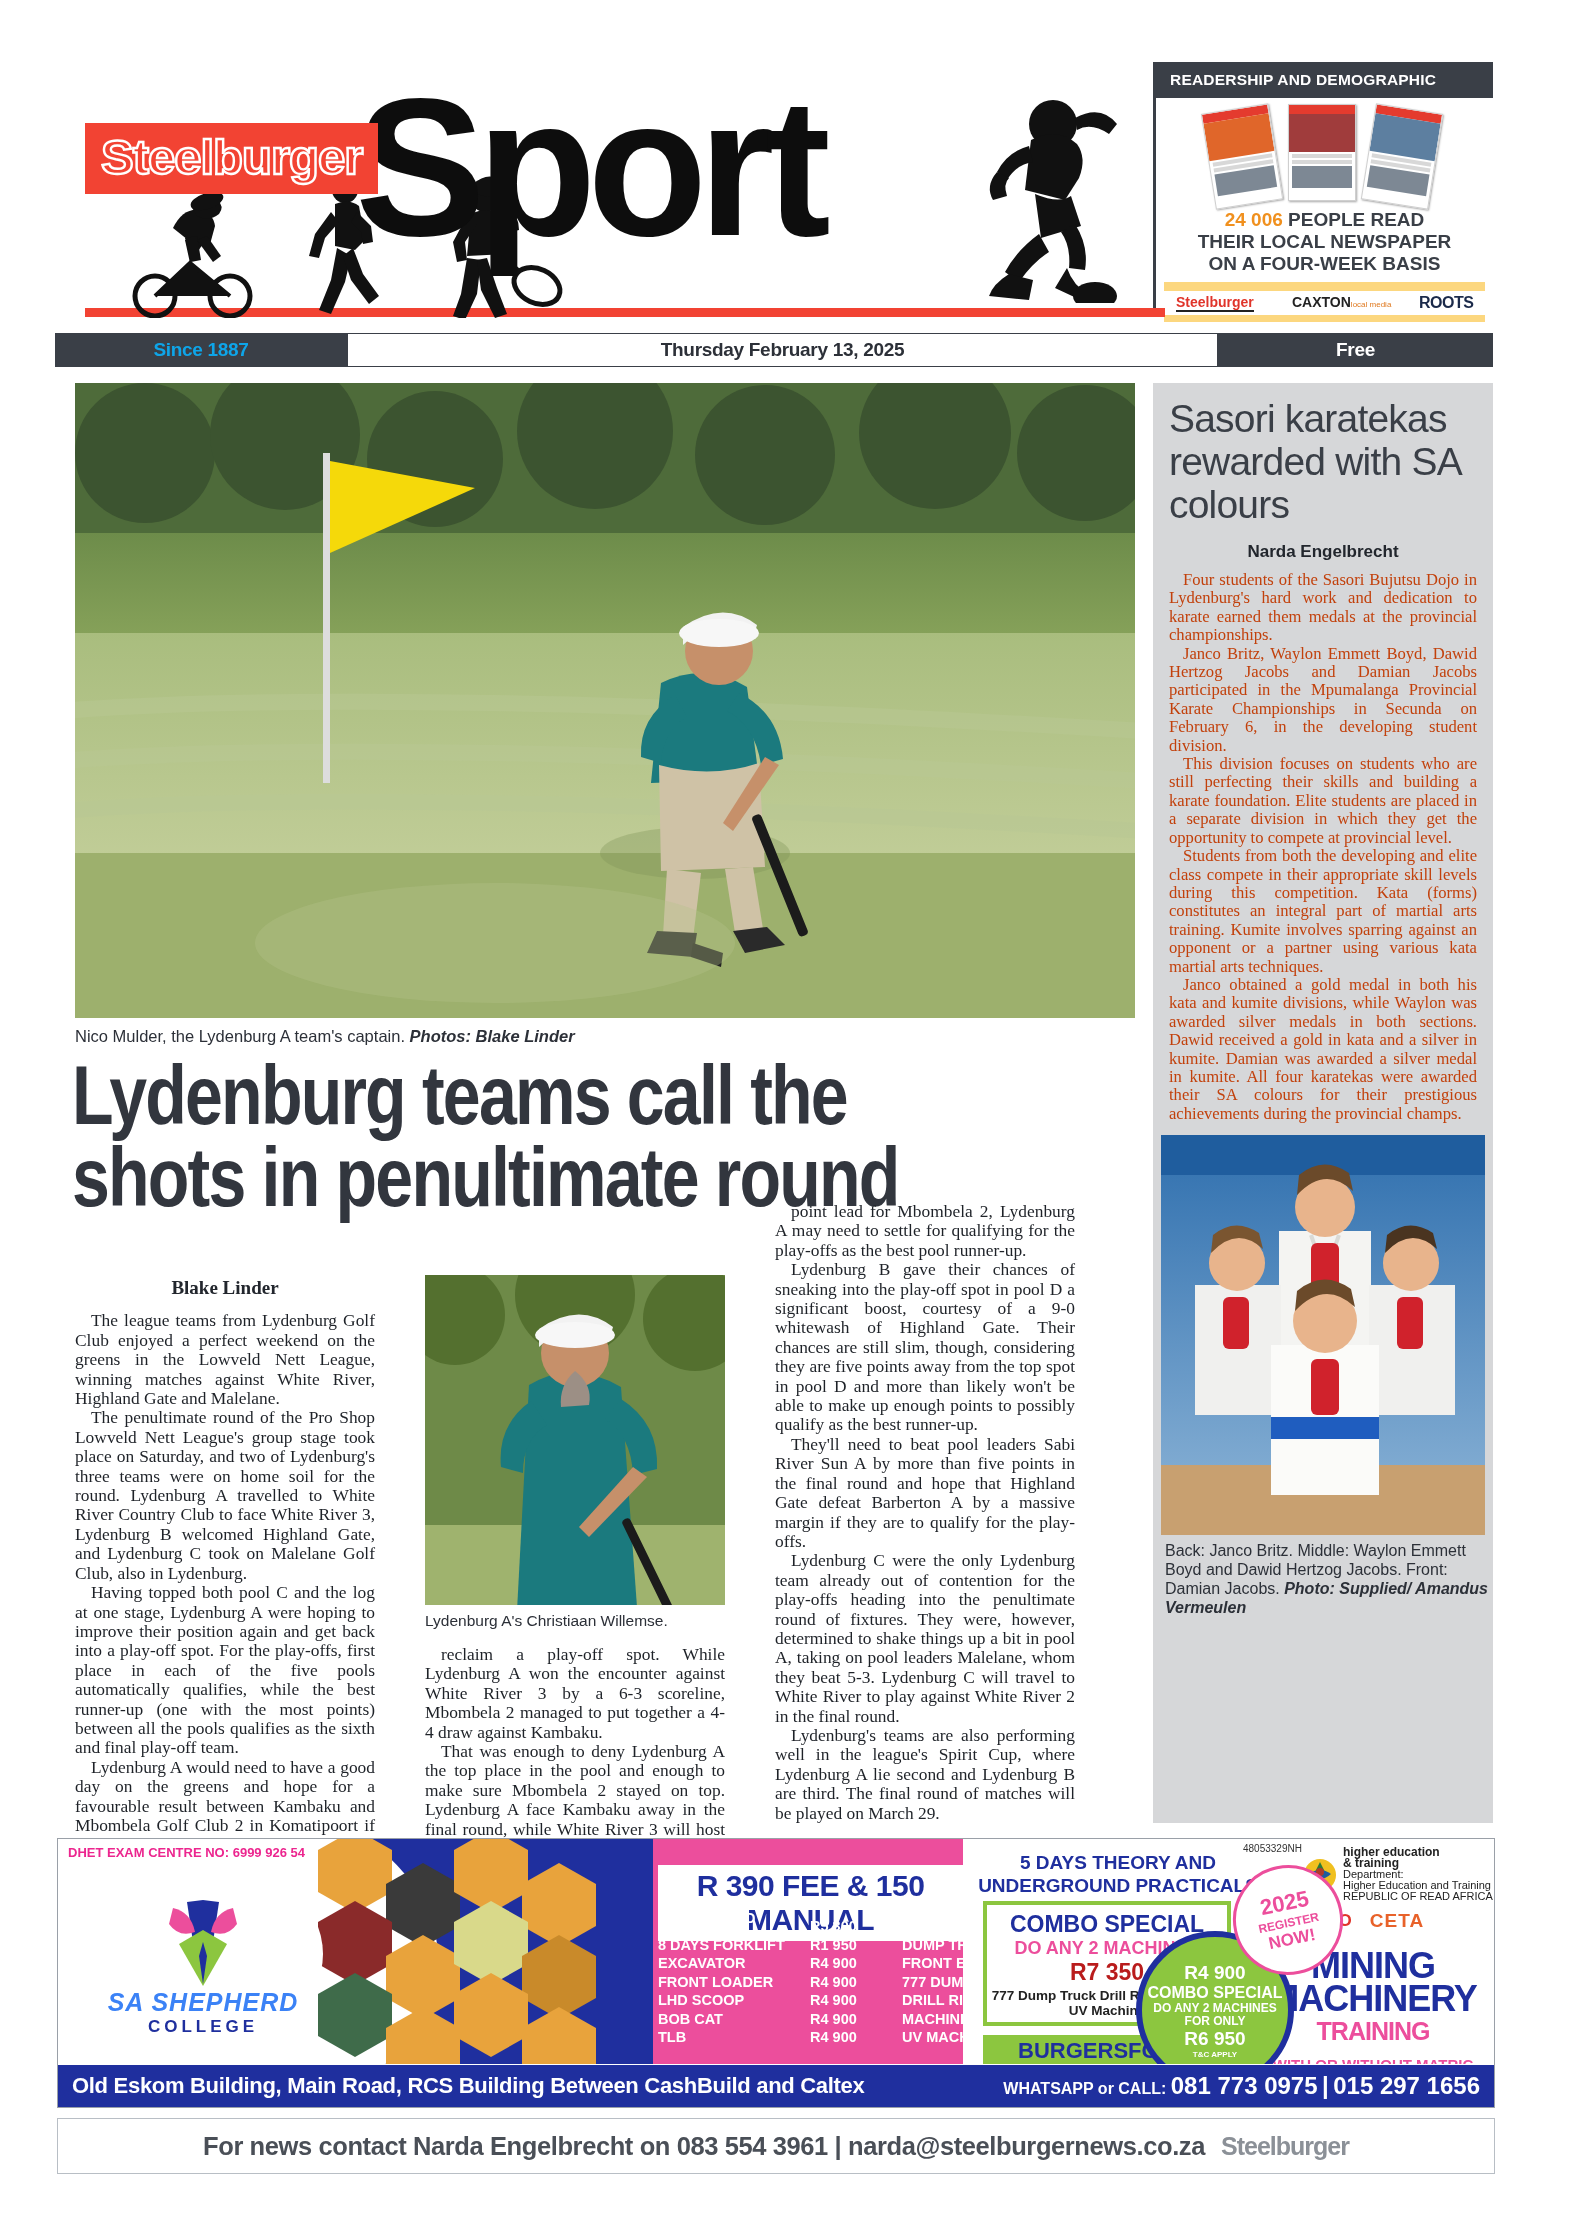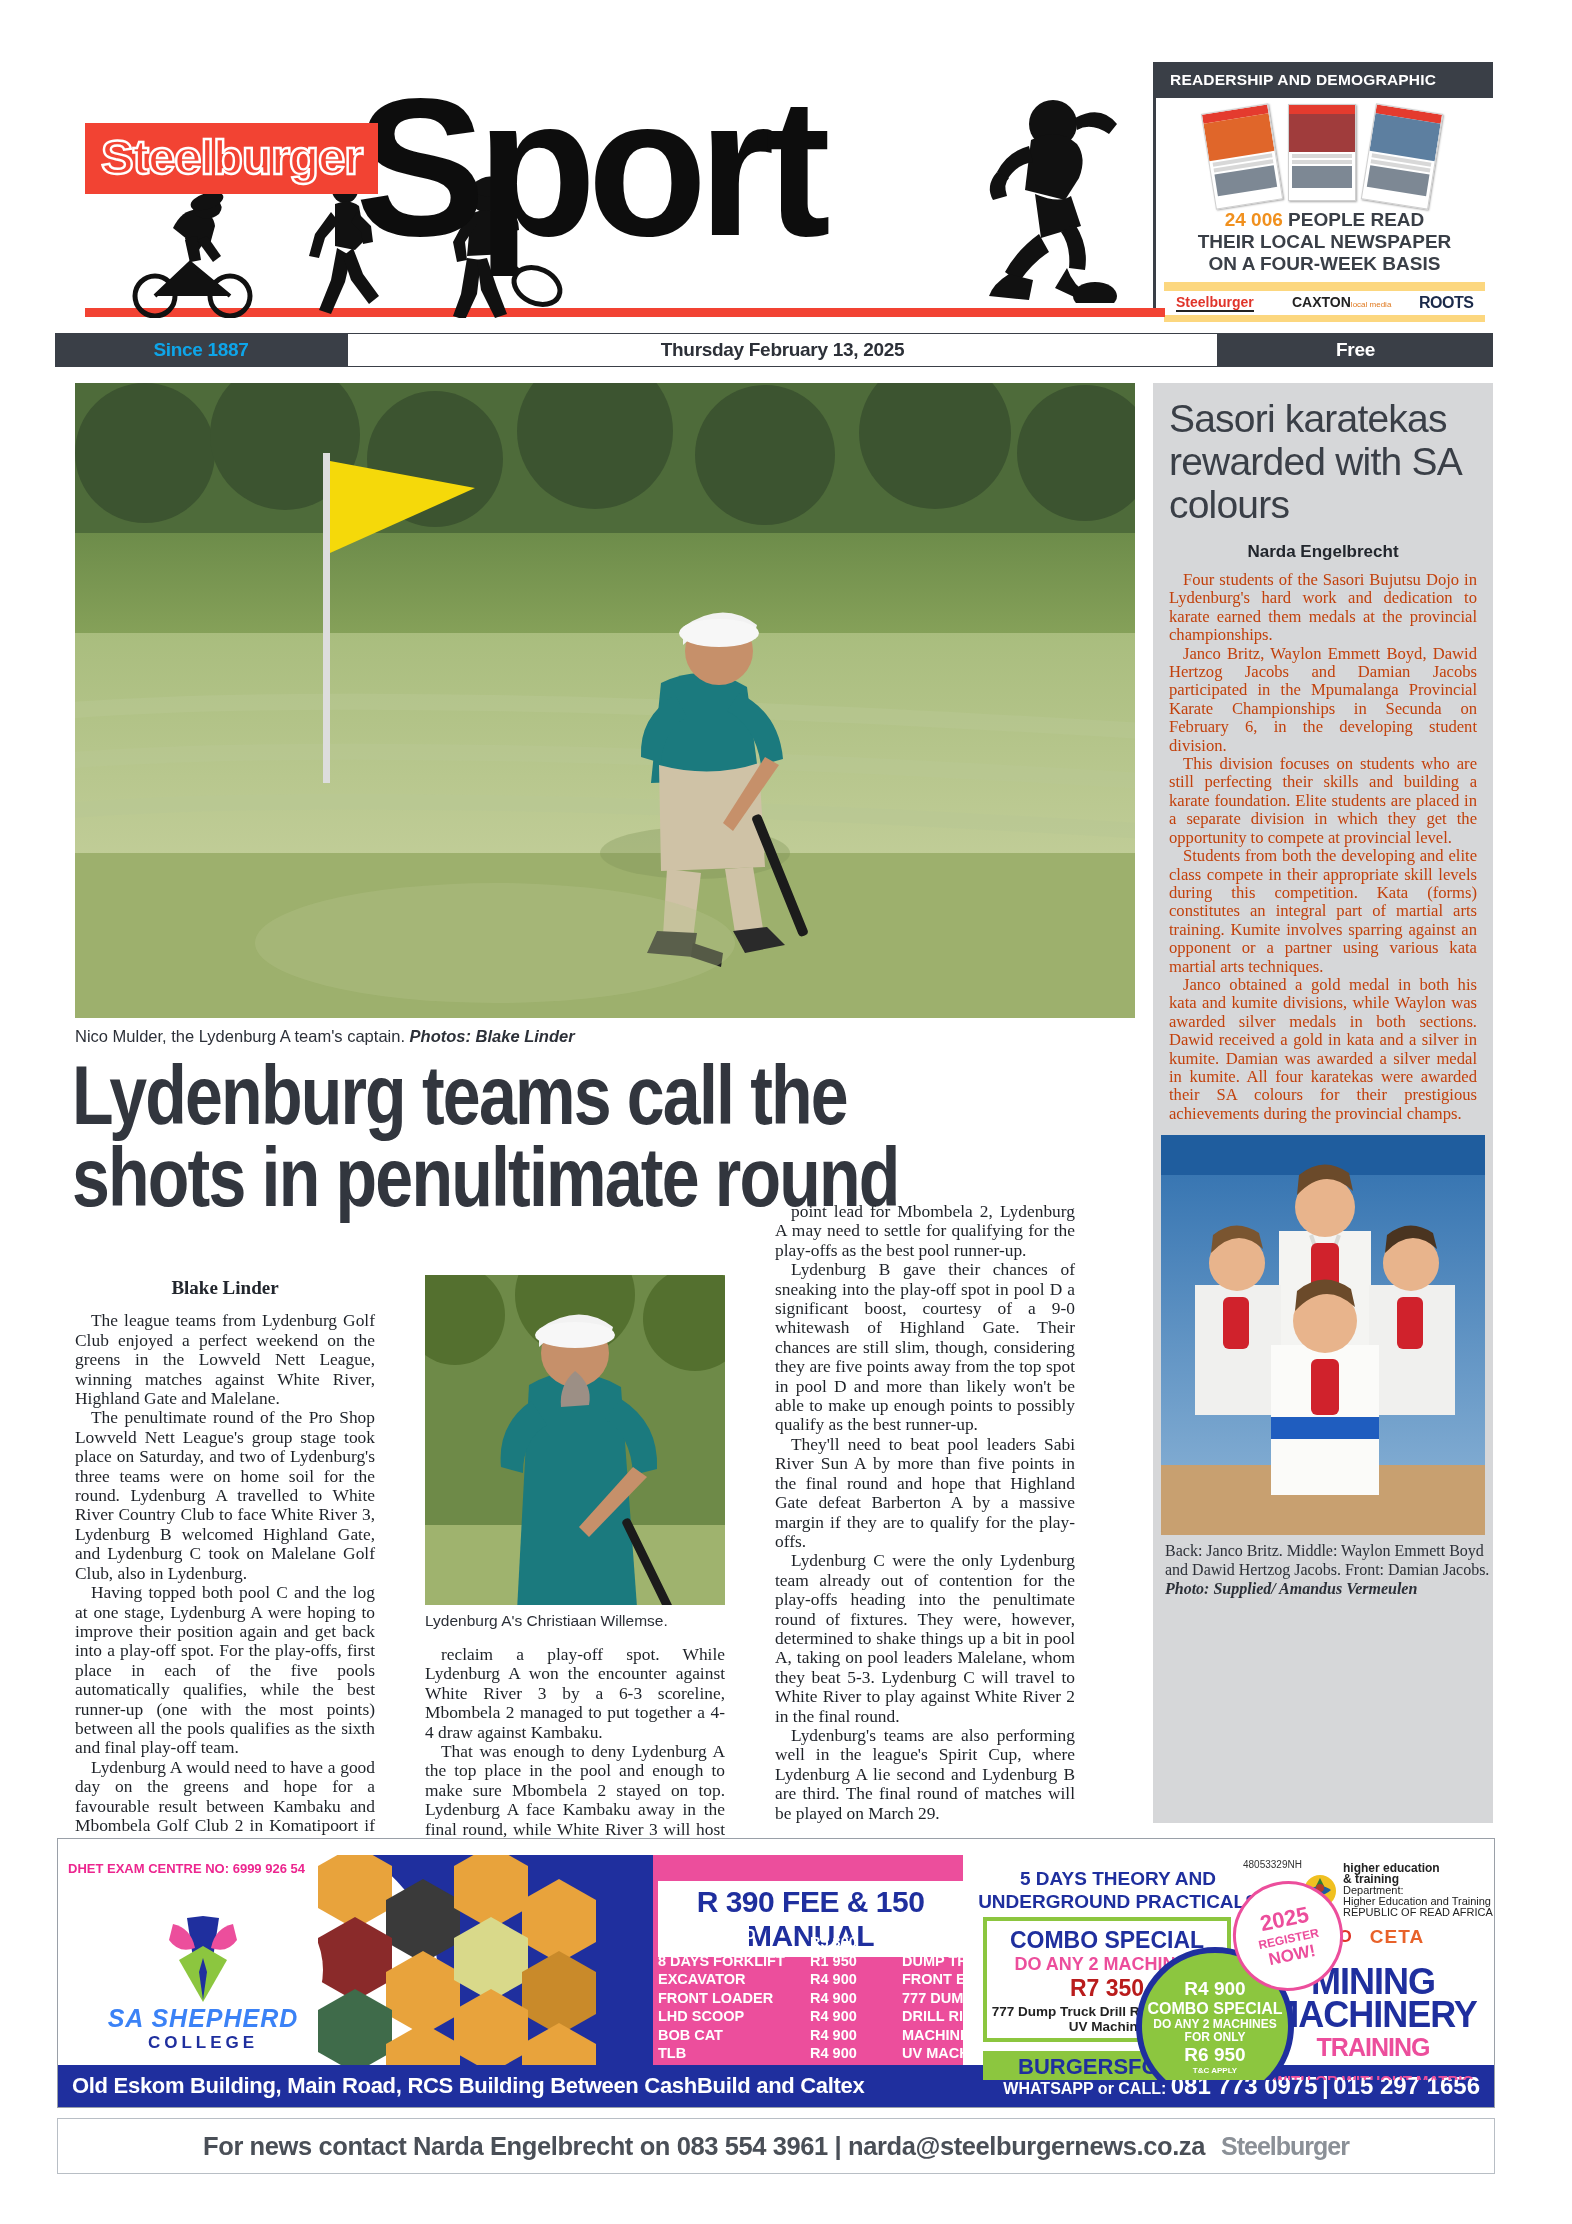--- a/index.html
+++ b/index.html
@@ -71,27 +71,27 @@
   .col2-text{position:absolute;left:425px;top:1645px;width:300px;}
 
   
   .sidebar{position:absolute;left:1153px;top:383px;width:340px;height:1440px;background:#d6d7d9;}
   .sb-headline{padding:14px 16px 0 16px;font-size:39px;line-height:43px;font-weight:normal;color:#3a3f47;letter-spacing:-.8px;}
   .sb-byline{text-align:center;font-weight:bold;font-size:17px;color:#22262d;margin:16px 0 9px 0;}
   .sb-body{padding:0 16px;font-family:Liberation Serif, serif;font-size:16.6px;line-height:18.4px;
      color:#c2410c;text-align:justify;}
   .sb-body p{margin:0;text-indent:14px;}
   .sb-photo{margin:12px 8px 0 8px;height:400px;overflow:hidden;position:relative;}
-  .sb-cap{padding:6px 0 0 12px;font-family:Liberation Serif, serif;font-size:16px;line-height:19px;color:#2c3038;}
+  .sb-cap{padding:6px 0 0 12px;font-family:Liberation Sans, sans-serif;font-size:16px;line-height:19px;color:#2c3038;}
   .sb-cap b{font-style:italic;}
 
   
   .ad{position:absolute;left:57px;top:1838px;width:1436px;height:268px;border:1px solid #9aa0a8;
      background:#fff;overflow:hidden;}
-  .ad-body{position:relative;width:100%;height:225px;background:#fff;overflow:hidden;margin-top:16px;}
+  .ad-body{position:relative;width:100%;height:225px;background:#fff;overflow:hidden;}
   .ad-left{position:absolute;left:0;top:0;width:610px;height:225px;background:#1f2f9e;overflow:hidden;}
   .dhet{position:absolute;left:10px;top:6px;color:#ec268f;font-weight:bold;font-size:13px;z-index:6;}
   .blob{position:absolute;left:-180px;top:-60px;width:560px;height:360px;background:#fff;border-radius:50%;}
   .sa-logo{position:absolute;left:25px;top:20px;width:240px;height:190px;background:#fff;border-radius:50%;
      display:flex;flex-direction:column;align-items:center;justify-content:flex-end;padding-bottom:12px;box-sizing:border-box;z-index:5;}
   .sa-name{color:#3b82f6;font-weight:bold;font-size:25px;letter-spacing:1px;font-style:italic;}
   .sa-sub{color:#1f2f9e;font-weight:bold;font-size:17px;letter-spacing:4px;}
   .hexgrid{position:absolute;left:250px;top:0;width:360px;height:225px;}
   .hex{position:absolute;width:74px;height:84px;background:#eda23a;
      clip-path:polygon(50% 0%,100% 25%,100% 75%,50% 100%,0% 75%,0% 25%);}

